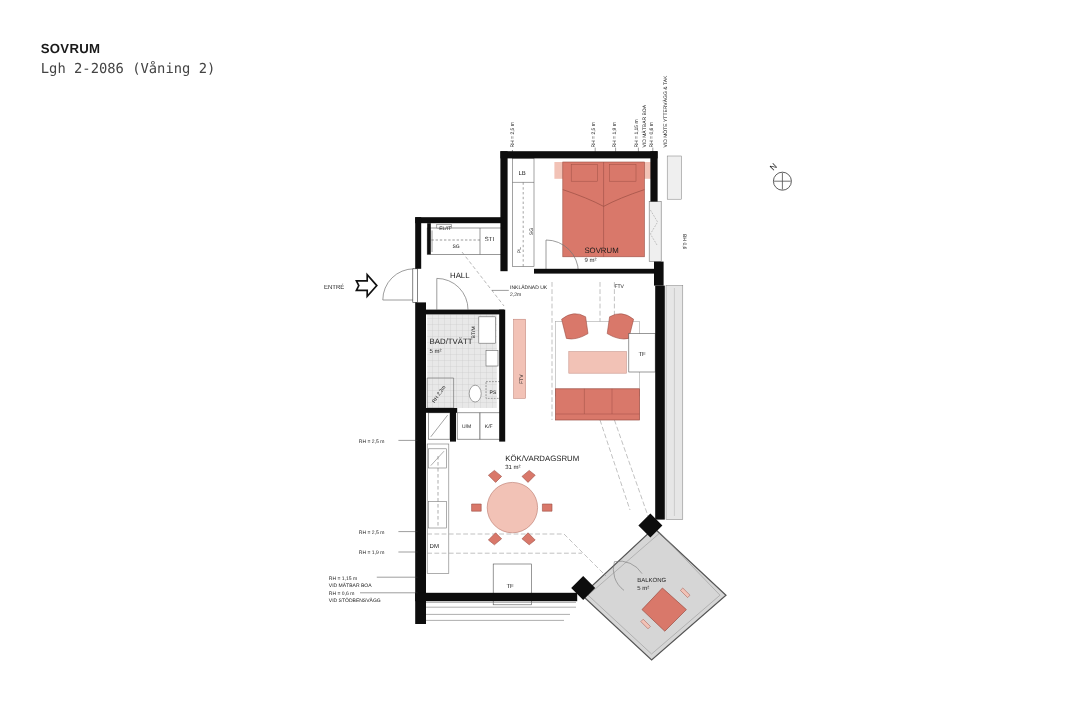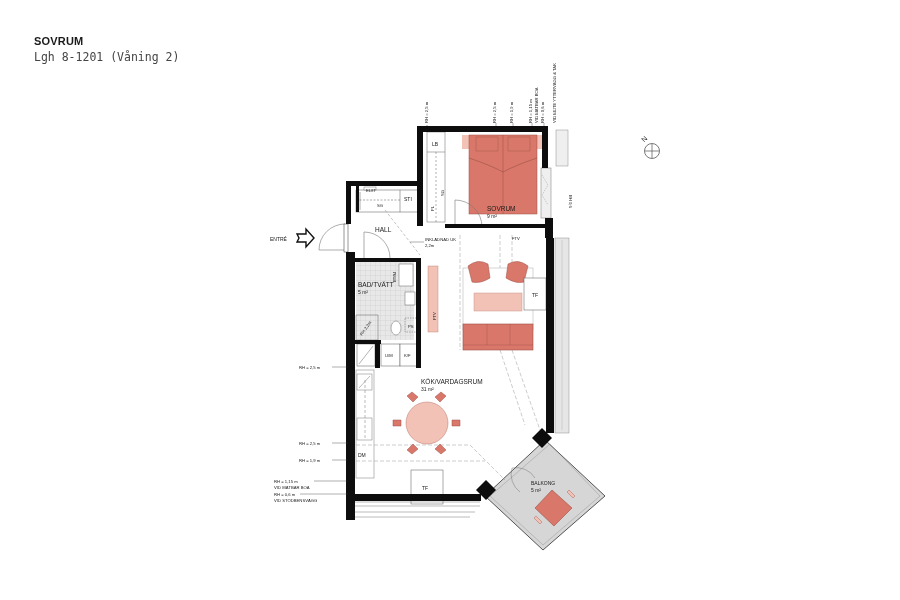--- a/index.html
+++ b/index.html
@@ -11,21 +11,21 @@
   .lbl { font-family: "Liberation Sans", sans-serif; fill: #1a1a1a; }
   .small { font-size: 5px; }
   .tiny { font-size: 4.2px; }
   .room { font-size: 6.5px; }
 </style>
 </head>
 <body>
 
 <div class="title-block">
   <div class="project-name">SOVRUM</div>
-  <div class="unit-label">Lgh 8-1201 (Våning 2)</div>
+  <div class="unit-label">Lgh 2-2086 (Våning 2)</div>
 </div>
 
 <svg class="plan" width="900" height="600" viewBox="0 0 900 600">
   <defs>
     <pattern id="tiles" width="5" height="5" patternUnits="userSpaceOnUse">
       <rect width="5" height="5" fill="#e8e8e8"></rect>
       <path d="M5 0 L0 0 0 5" fill="none" stroke="#c4c4c4" stroke-width="0.5"></path>
     </pattern>
   </defs>
 

